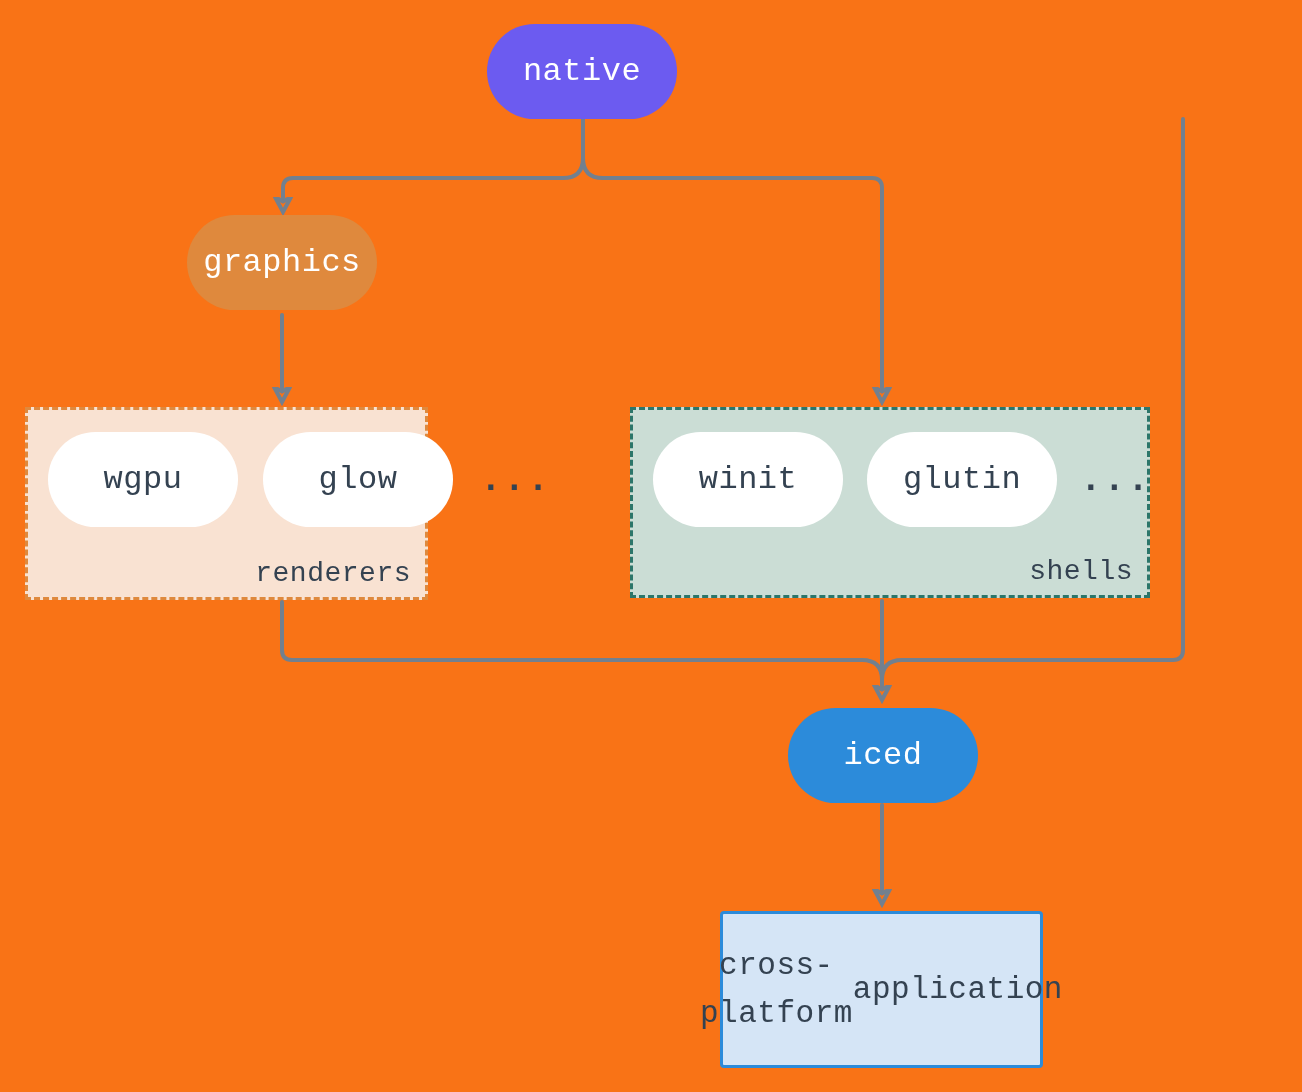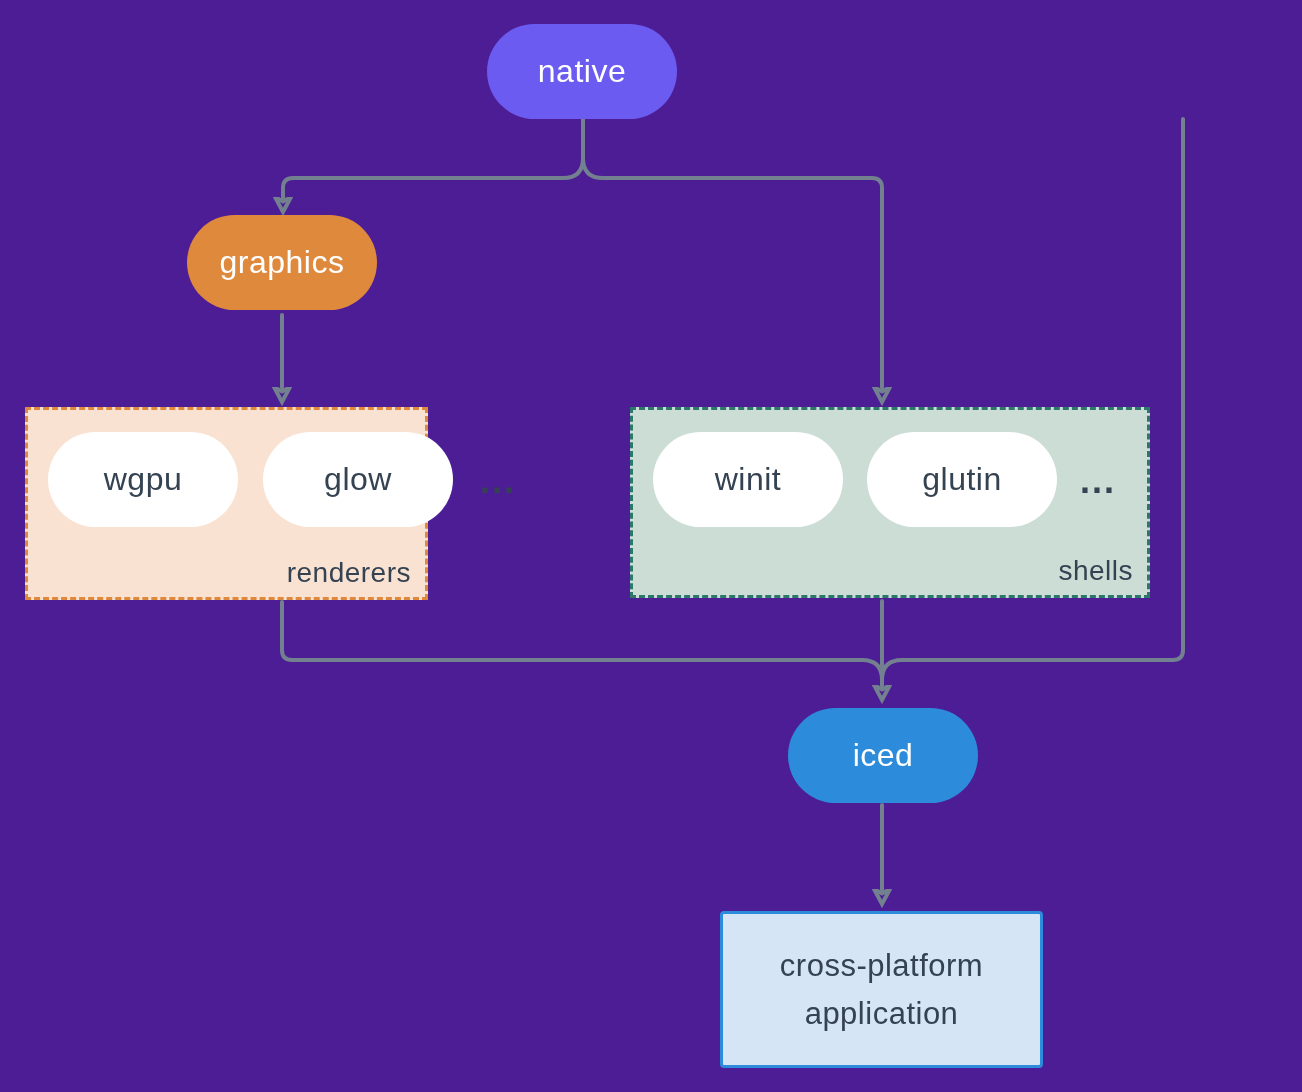--- a/index.html
+++ b/index.html
@@ -4,22 +4,22 @@
 <style>
   html, body {
     margin: 0;
     padding: 0;
     background: #000000;
   }
   .canvas {
     position: relative;
     width: 1302px;
     height: 1092px;
-    background: #4c1d95;
-    font-family: Liberation Sans, sans-serif;
+    background: #f97316;
+    font-family: Liberation Mono, monospace;
     overflow: hidden;
   }
   .connectors {
     position: absolute;
     left: 0; top: 0;
     width: 1302px;
     height: 1092px;
   }
   .connectors path {
     fill: none;
@@ -78,21 +78,21 @@
   }
   .app-box {
     position: absolute;
     left: 720px; top: 911px;
     width: 323px; height: 157px;
     box-sizing: border-box;
     background: #D5E5F6;
     border: 3px solid #2C8BDA;
     border-radius: 4px;
     display: flex;
-    flex-direction: column;
+    flex-direction: row;
     align-items: center;
     justify-content: center;
     font-size: 31px;
     line-height: 48px;
     color: #344251;
     text-align: center;
     letter-spacing: 0.5px;
   }
 </style>
 </head>

